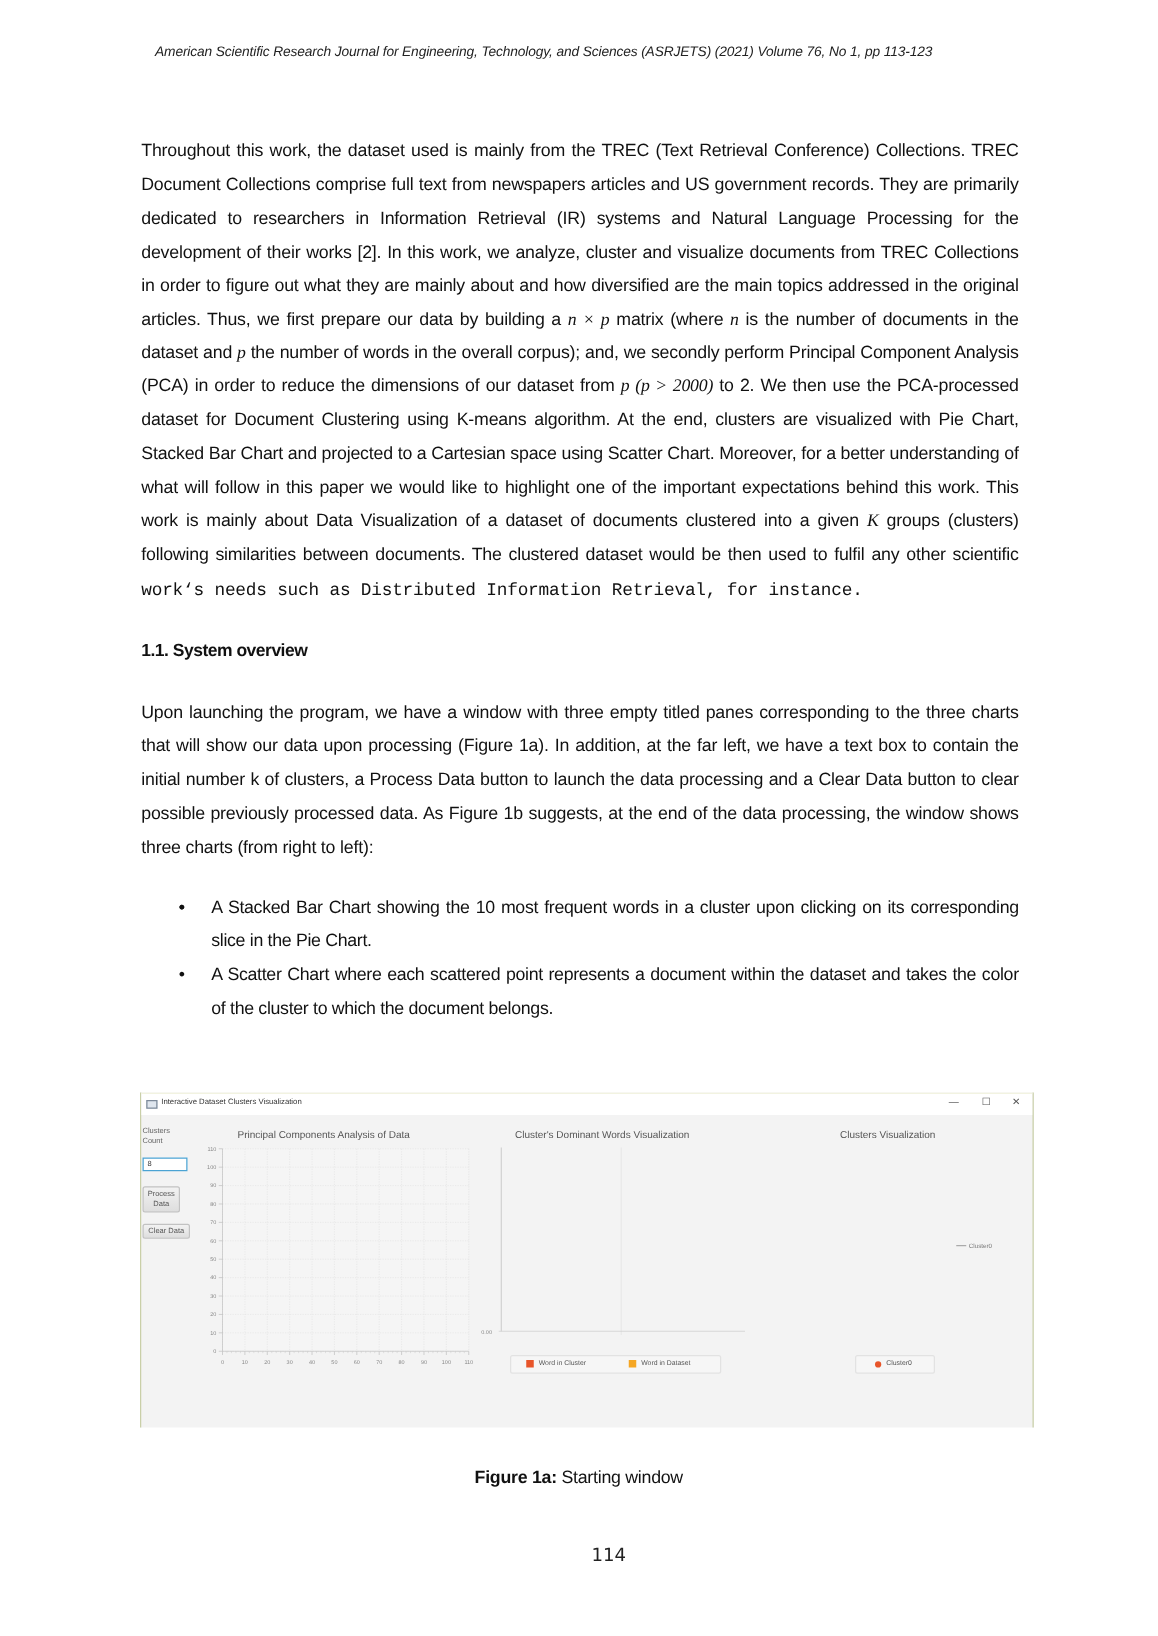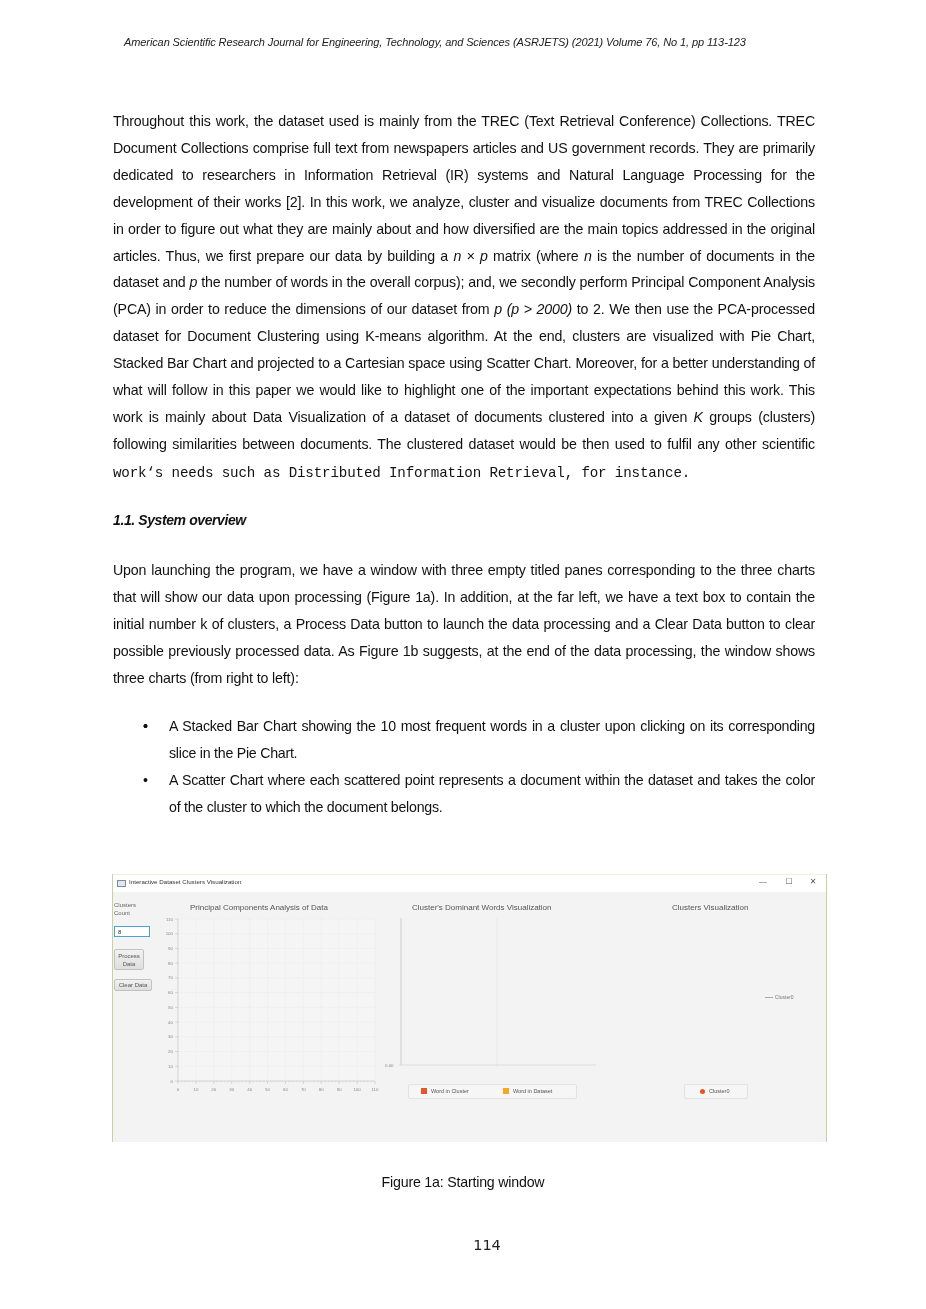--- a/index.html
+++ b/index.html
@@ -2,24 +2,24 @@
 <html><head>
   <meta charset="utf-8">
   <style>
     html, body { margin: 0; padding: 0; background: #ffffff; }
     body { width: 926px; height: 1309px; position: relative; overflow: hidden;
            font-family: "Liberation Sans", sans-serif; color: #111; }
     .running-header { position: absolute; top: 36px; left: 113px; width: 700px;
            font-size: 11px; font-style: italic; color: #222; white-space: nowrap; letter-spacing: -0.1px; margin-left: 11px; }
     .para { position: absolute; left: 113px; width: 702px; font-size: 14.2px; line-height: 26.9px;
             text-align: justify; letter-spacing: -0.15px; }
-    .para .m { font-family: Liberation Sans, sans-serif; font-style: italic; }
+    .para .m { font-family: Liberation Serif, serif; font-style: italic; }
     .para .serif { font-family: Liberation Mono, monospace; }
     .sec-heading { position: absolute; left: 113px; top: 512px; font-size: 14px; font-weight: bold;
-                   font-style: italic; letter-spacing: -0.4px; }
+                   letter-spacing: -0.4px; }
     ul.bullets { position: absolute; left: 113px; top: 713px; width: 702px; margin: 0; padding: 0; list-style: none;
                  font-size: 14.2px; line-height: 26.9px; letter-spacing: -0.25px; }
     ul.bullets li { position: relative; padding-left: 56px; text-align: justify; margin-bottom: 0; }
     ul.bullets li .dot { position: absolute; left: 30px; top: 0; }
 
     
     .win { position: absolute; left: 112px; top: 874px; width: 713px; height: 268px;
            background: #f3f3f3; border-left: 1px solid #c9cfa8; border-right: 1px solid #c9cfa8; overflow: hidden; }
     .win-titlebar { position: absolute; left: 0; top: 0; width: 100%; height: 17px; background: #ffffff;
                     border-top: 1px solid #eef0d8; }
@@ -49,21 +49,21 @@
     .legend-words { left: 295px; top: 210px; width: 167px; height: 13px; }
     .legend-words .sw { position: absolute; top: 3px; width: 6px; height: 6px; }
     .legend-words .lt { position: absolute; top: 3px; }
     .legend-clusters { left: 571px; top: 210px; width: 62px; height: 13px; }
     .legend-clusters .dotc { position: absolute; left: 15px; top: 4px; width: 5px; height: 5px; border-radius: 50%; }
     .legend-clusters .lt { position: absolute; left: 24px; top: 3px; }
     .side-legend { position: absolute; left: 652px; top: 120px; font-size: 5px; color: #777; white-space: nowrap; }
     .side-legend .line { display: inline-block; width: 8px; height: 1px; background: #aaa; vertical-align: middle; margin-right: 2px; }
 
     .caption { position: absolute; top: 1174px; left: 0; width: 926px; text-align: center; font-size: 14.2px; letter-spacing: -0.2px; }
-    .caption b { font-weight: normal; }
+    .caption b { font-weight: bold; }
     .page-num { position: absolute; top: 1237px; left: 0; width: 926px; text-align: center; font-size: 14.5px;
                 font-family: "DejaVu Sans", sans-serif; color: #222; padding-left: 24px; }
   </style>
 </head>
 <body>
 
 <div class="running-header">American Scientific Research Journal for Engineering, Technology, and Sciences (ASRJETS) (2021) Volume 76, No  1, pp 113-123</div>
 
 <div class="para" style="top:108px;"><span>Throughout this work, the dataset used is mainly from the TREC (Text Retrieval Conference) Collections. TREC Document Collections comprise full text from newspapers articles and US government records. They are primarily dedicated to researchers in Information Retrieval (IR) systems and Natural Language Processing for the development of their works [2]. In this work, we analyze, cluster and visualize documents from TREC Collections in order to figure out what they are mainly about and how diversified are the main topics addressed in the original articles.  Thus, we first prepare our data by building a </span><span class="m">n × p</span><span> matrix (where </span><span class="m">n</span><span> is the number of documents in the dataset and </span><span class="m">p</span><span> the number of words in the overall corpus); and, we secondly perform Principal Component Analysis (PCA) in order to reduce the dimensions of our dataset from </span><span class="m">p (p &gt; 2000)</span><span> to 2. We then use the PCA-processed dataset for Document Clustering using K-means algorithm. At the end, clusters are visualized with Pie Chart, Stacked Bar Chart and projected to a Cartesian space using Scatter Chart. Moreover, for a better understanding of what will follow in this paper we would like to highlight one of the important expectations behind this work. This work is mainly about Data Visualization of a dataset of documents clustered into a given </span><span class="m">K</span><span> groups (clusters) following similarities between documents. The clustered dataset would be then used to fulfil any other scientific</span><span class="serif"> work‘s needs such as Distributed Information Retrieval, for instance.</span></div>
 

